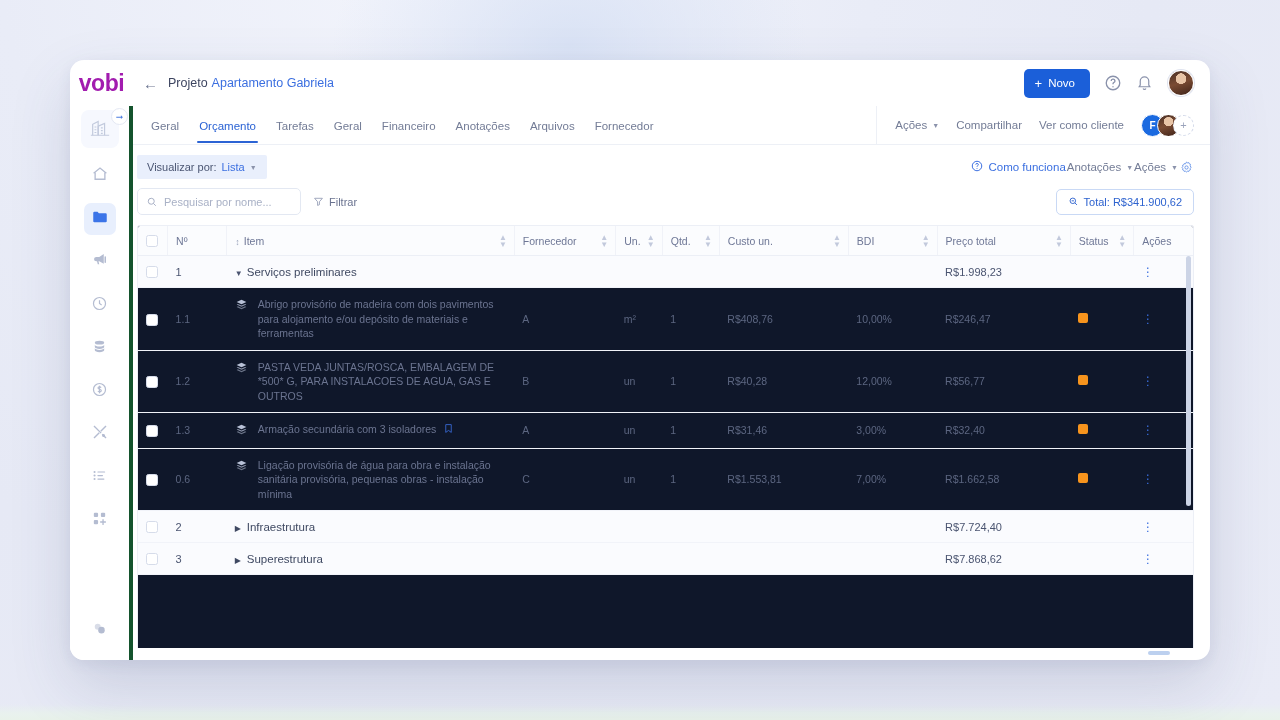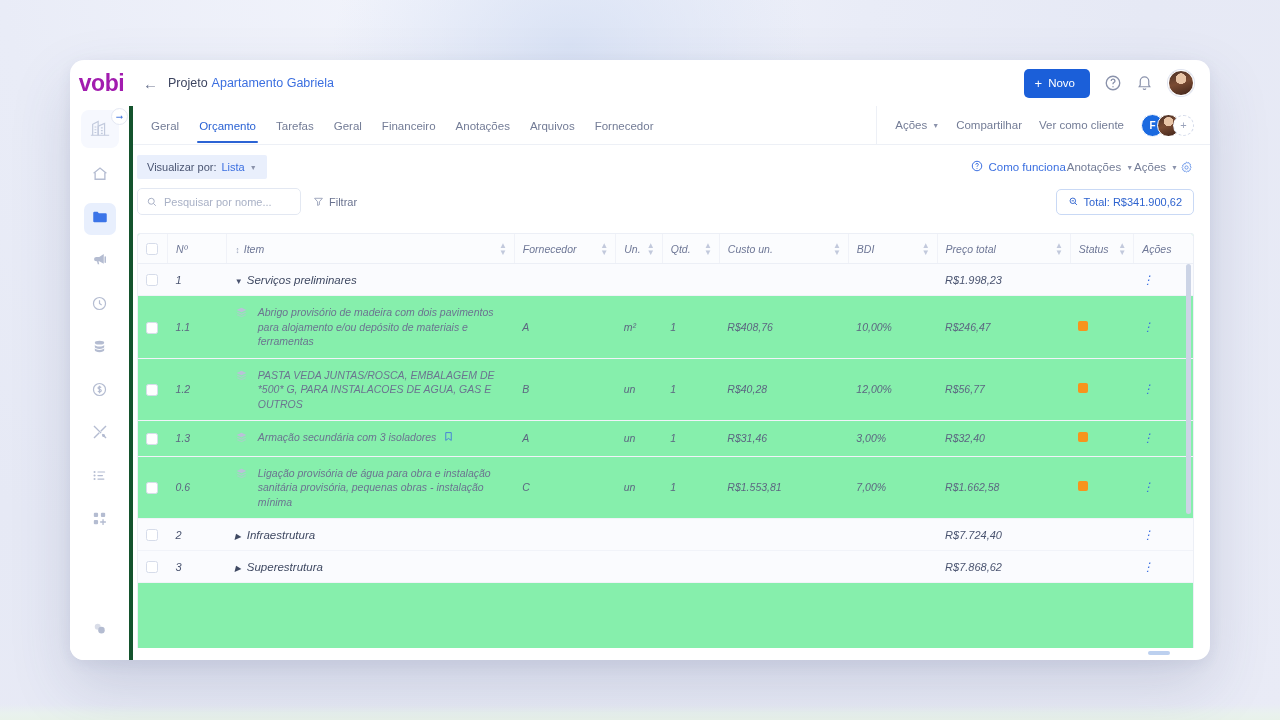--- a/index.html
+++ b/index.html
@@ -159,23 +159,23 @@
     display: flex; align-items: center; gap: 5px;
   }
   .total-pill {
     margin-left: auto; border: 1px solid #c9d9f5; border-radius: 5px; background: #fff;
     color: #2e63cf; font-size: 11px; padding: 6px 11px; display: flex;
     align-items: center; gap: 5px; cursor: pointer;
   }
 
   
   .tablewrap {
-    flex: 1; min-height: 0; margin: 8px 16px 0 4px; position: relative;
+    flex: 1; min-height: 0; margin: 0 16px 0 4px; position: relative;
     border: 1px solid #eceff6; border-bottom: none; border-radius: 3px 3px 0 0;
-    overflow: hidden; background: #86efac; font-style: italic;
+    overflow: hidden; background: #0f172a;
   }
   table { width: 100%; border-collapse: collapse; table-layout: fixed; }
   thead th {
     background: #fbfcfe; font-size: 10.5px; font-weight: 400; color: #6e7796;
     text-align: left; padding: 8px 8px; border-bottom: 1px solid #eceff6;
     position: relative; white-space: nowrap;
   }
   thead th + th { border-left: 1px solid #f0f2f8; }
   .sorticon { position: absolute; right: 7px; top: 50%; transform: translateY(-50%);
               color: #c2c9dc; font-size: 8px; line-height: .9; text-align: center; }

